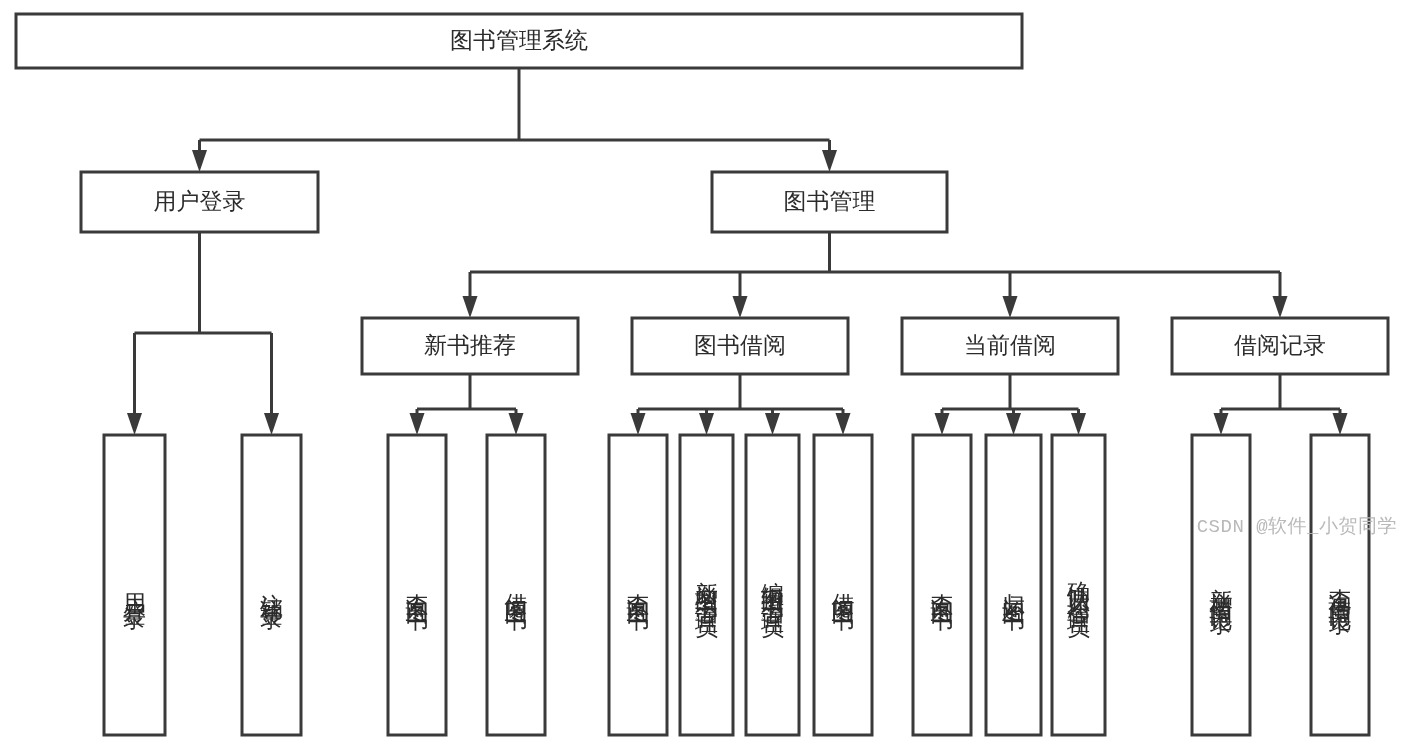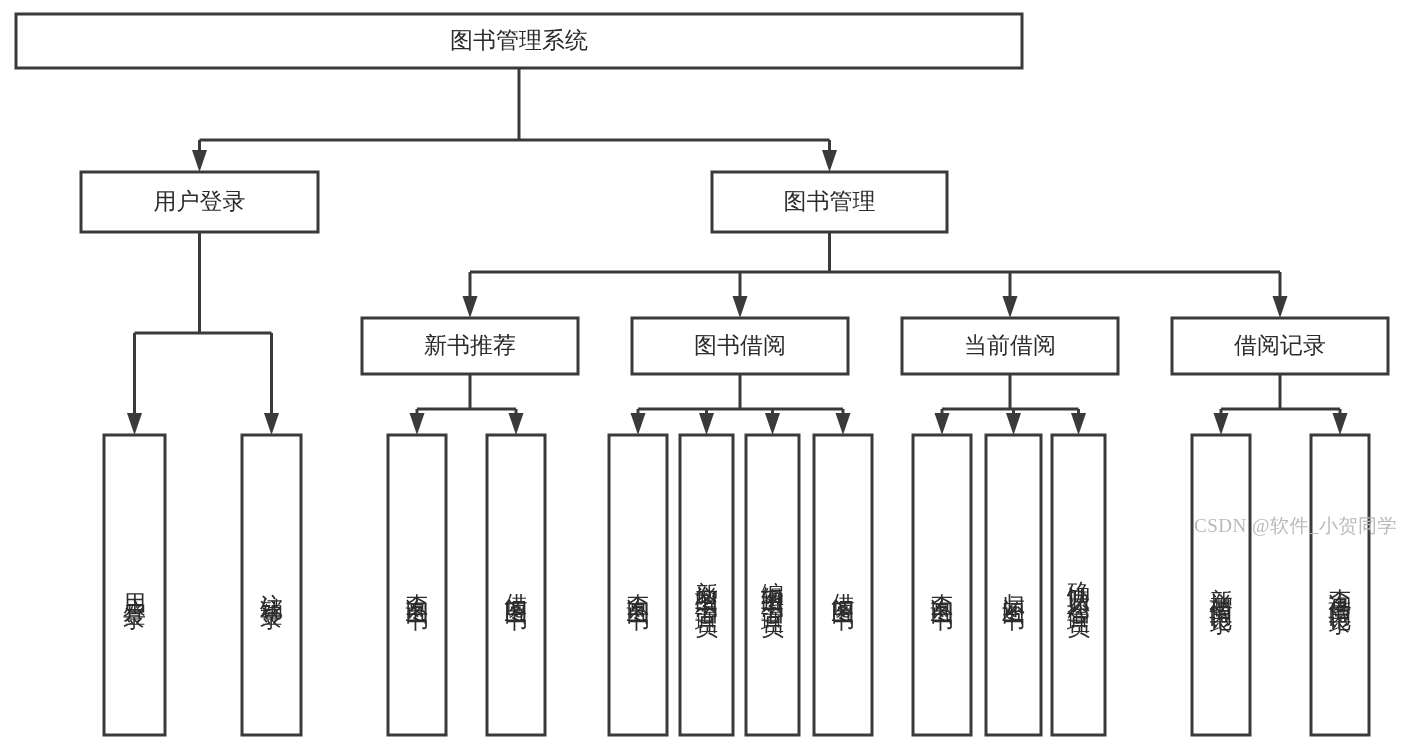--- a/index.html
+++ b/index.html
@@ -66,21 +66,21 @@
     line-height: 1;
     letter-spacing: 5px;
     color: #2b2b2b;
     white-space: nowrap;
     text-align: center;
   }
   .watermark {
     position: absolute;
     right: 8px;
     bottom: 6px;
-    font-family: Liberation Serif, serif;
+    font-family: Liberation Mono, monospace;
     font-size: 19px;
     color: #b9b9b9;
     letter-spacing: 0.5px;
     white-space: nowrap;
     user-select: none;
   }
 </style>
 </head>
 <body>
 

